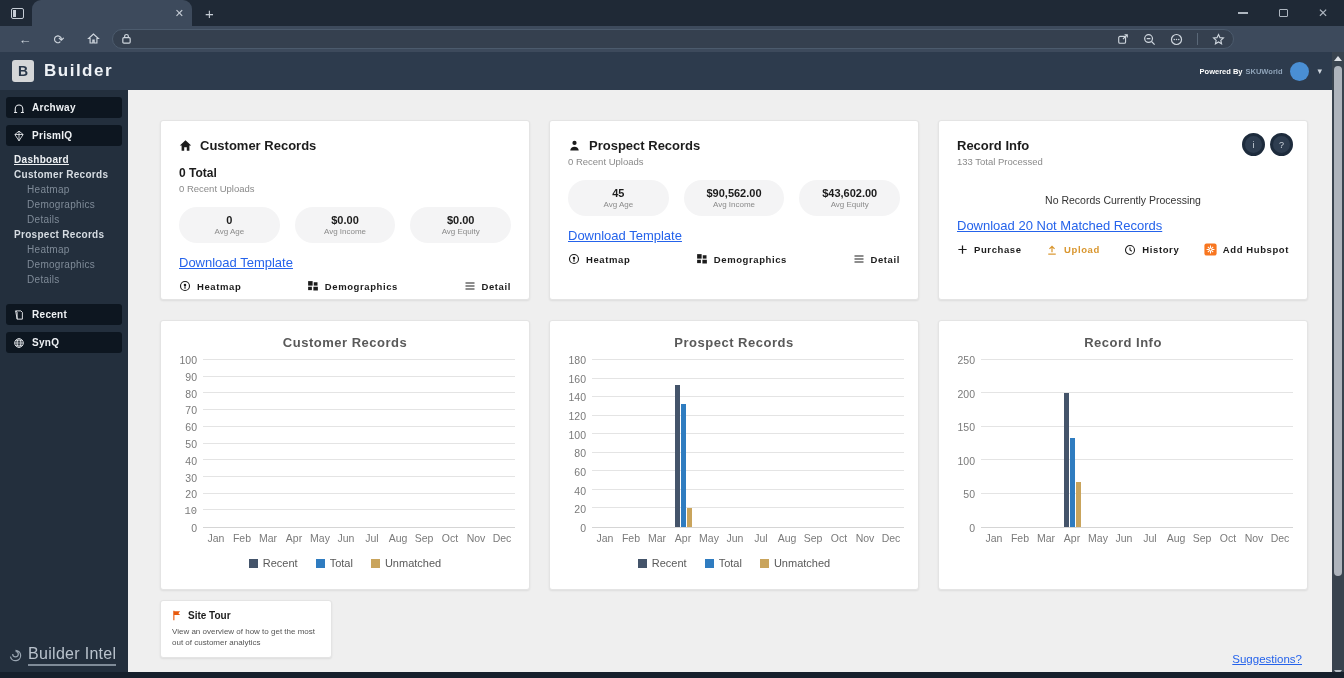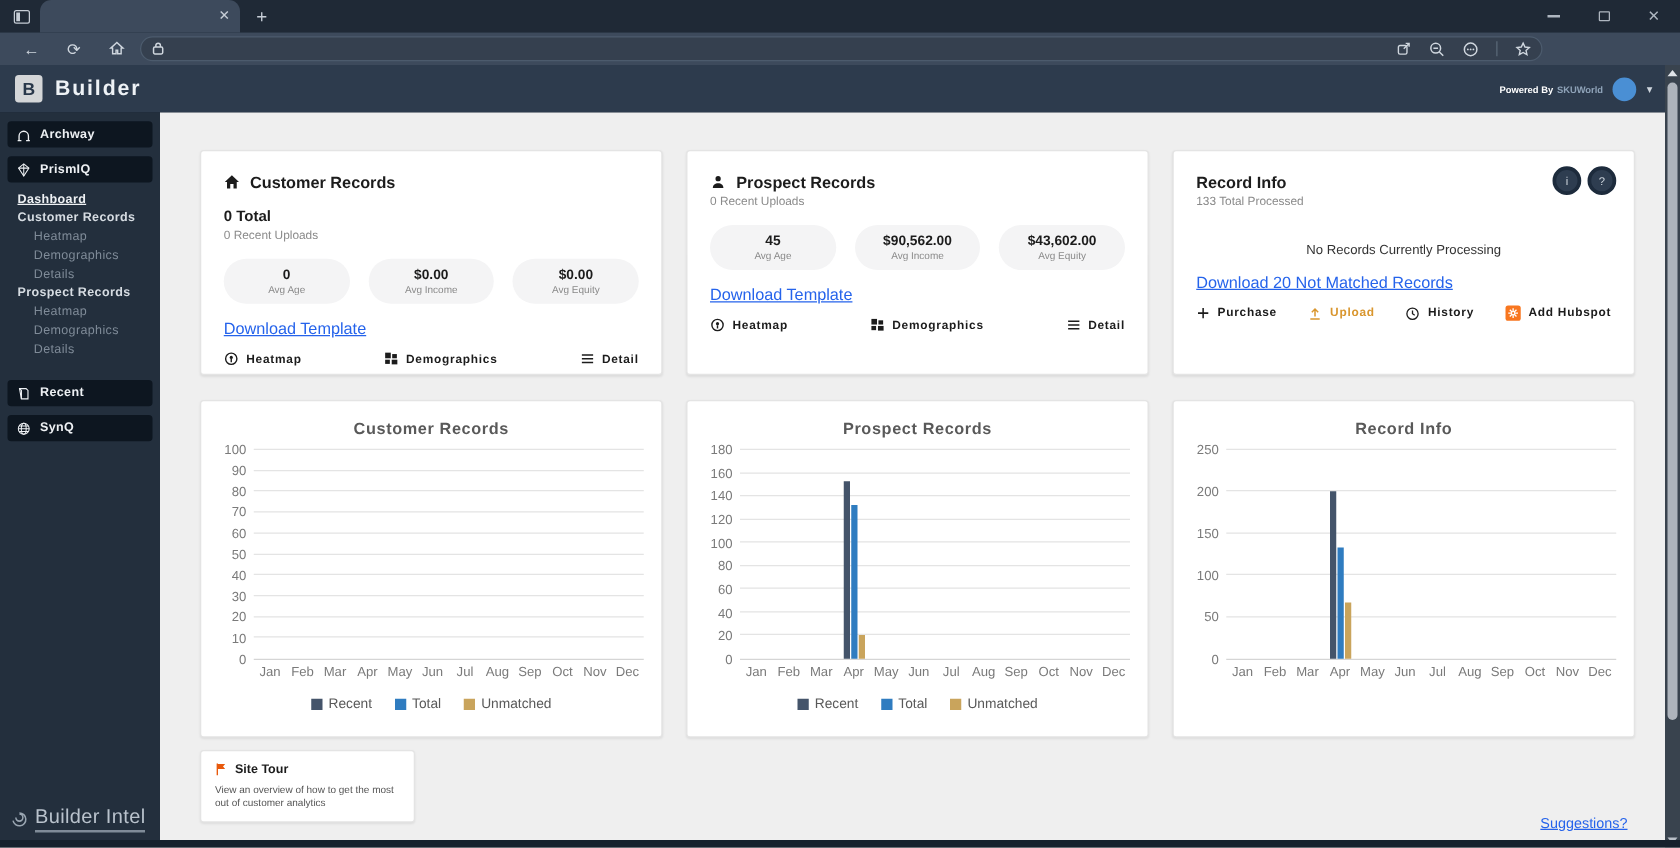--- a/index.html
+++ b/index.html
@@ -395,21 +395,21 @@
             <span class="a-label">Add Hubspot</span>
           </div>
         </div>
     </div>
 
     <div class="card chart-card">
         <div class="ch-title">Customer Records</div>
         <div class="plotwrap">
           <div class="ylabels">
             <span class="yl" style="bottom: 0%;">0</span>
-            <span class="yl" style="bottom: 10%;">10</span>
+            <span class="yl" style="bottom: 10%; font-family: Liberation Mono, monospace;">10</span>
             <span class="yl" style="bottom: 20%;">20</span>
             <span class="yl" style="bottom: 30%;">30</span>
             <span class="yl" style="bottom: 40%;">40</span>
             <span class="yl" style="bottom: 50%;">50</span>
             <span class="yl" style="bottom: 60%;">60</span>
             <span class="yl" style="bottom: 70%;">70</span>
             <span class="yl" style="bottom: 80%;">80</span>
             <span class="yl" style="bottom: 90%;">90</span>
             <span class="yl" style="bottom: 100%;">100</span>
           </div>

